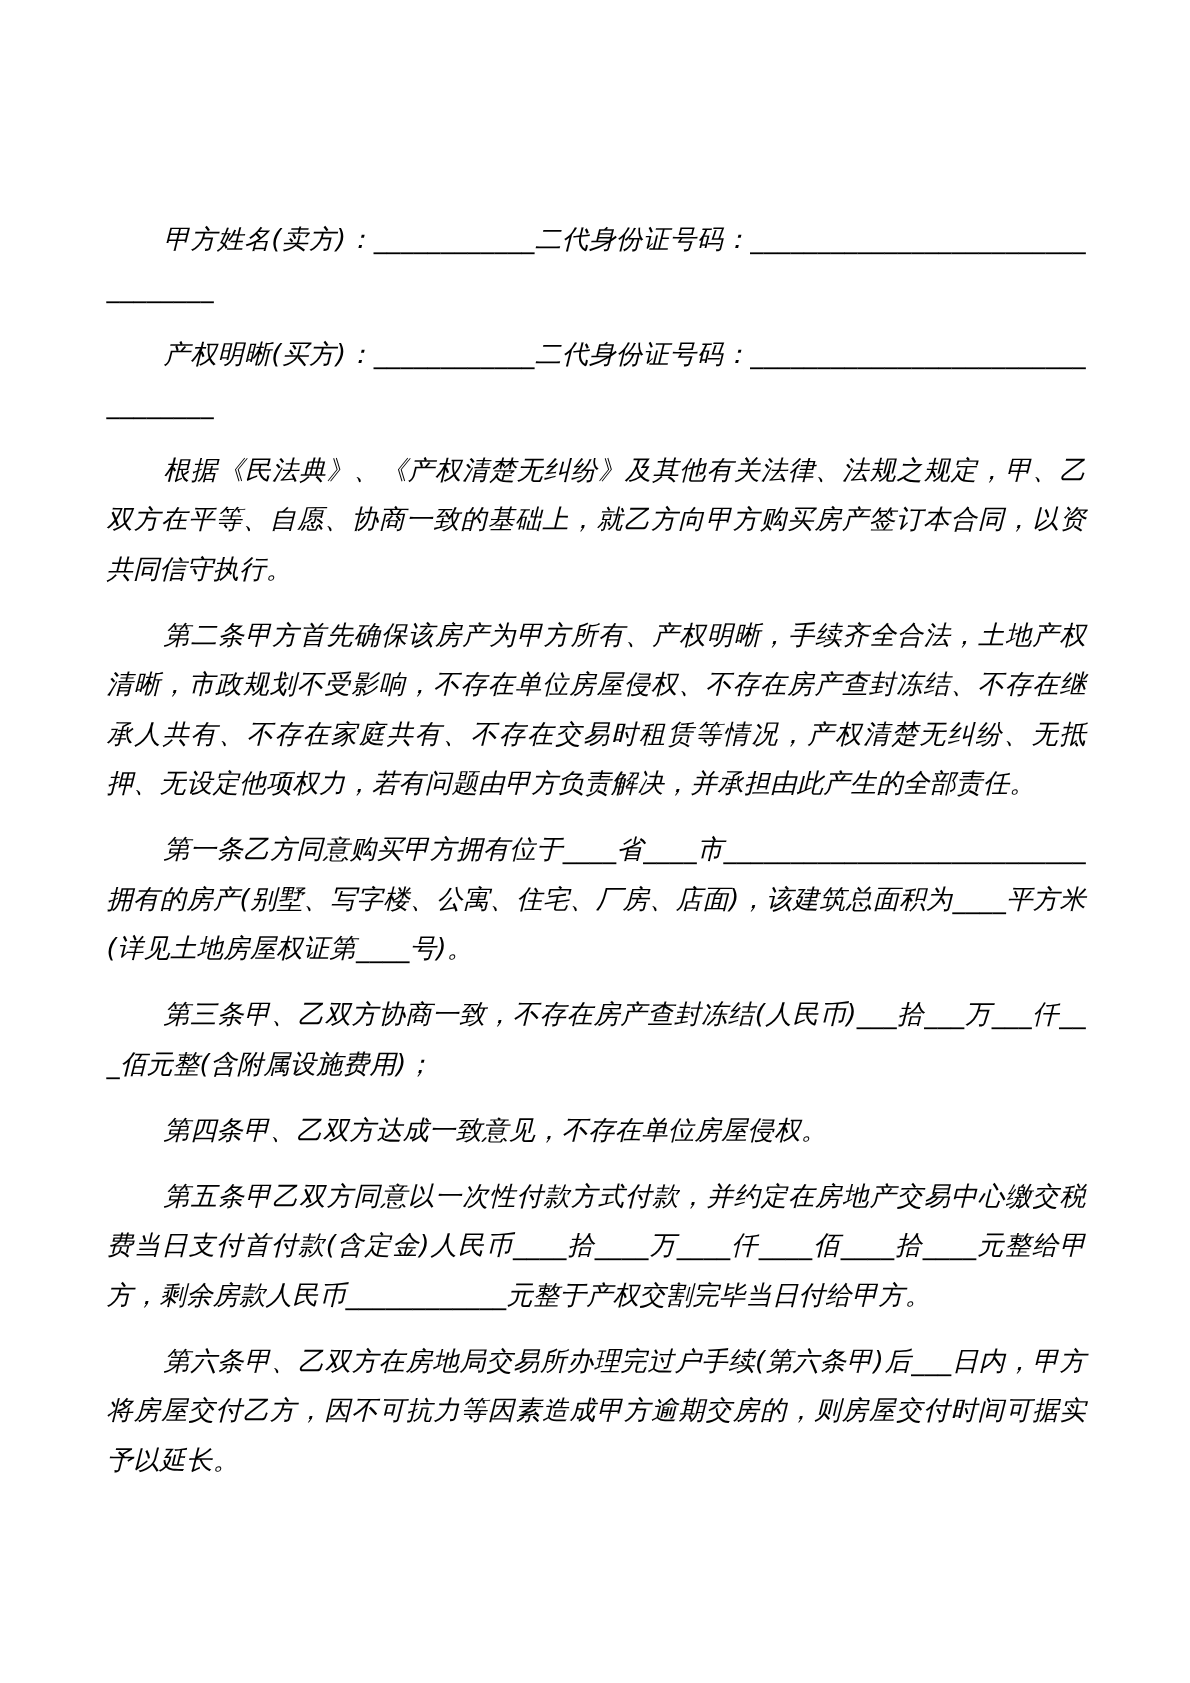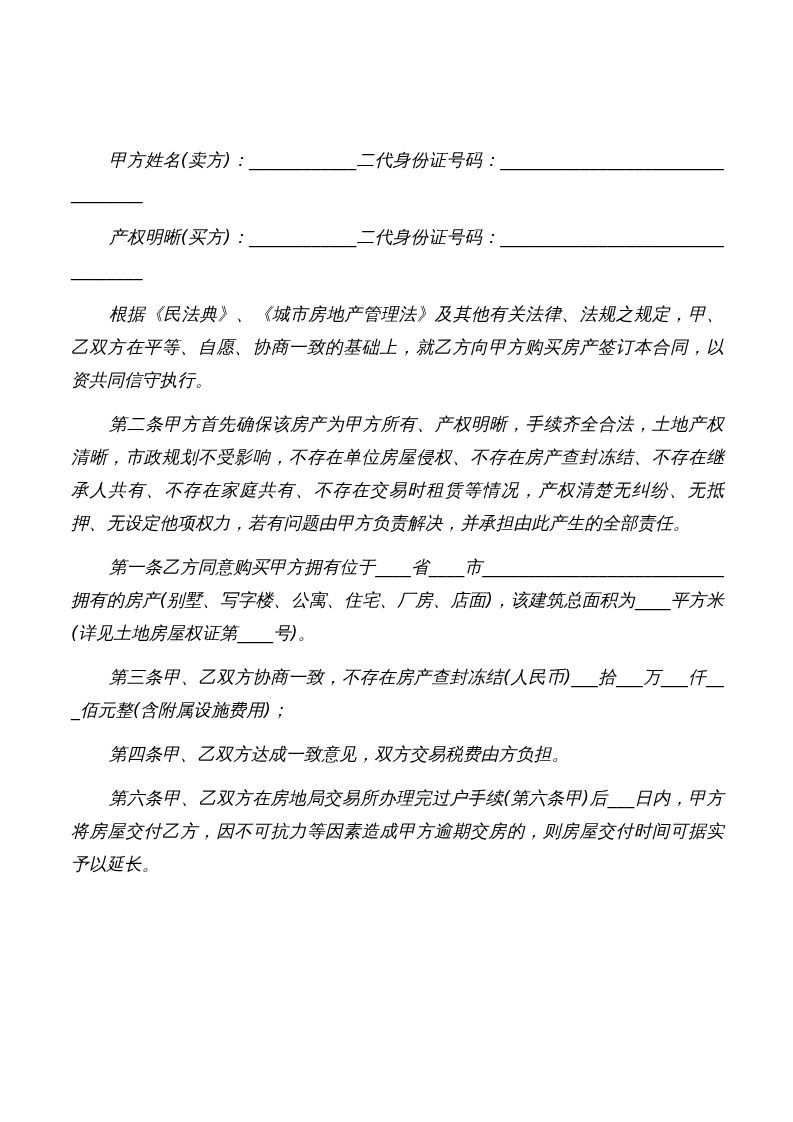--- a/index.html
+++ b/index.html
@@ -31,19 +31,20 @@
     letter-spacing: 0.2px;
     color: #000000;
   }
 </style>
 </head>
 <body>
 
 <div class="page">
   <p>甲方姓名(卖方)：____________二代身份证号码：_________________________________</p>
   <p>产权明晰(买方)：____________二代身份证号码：_________________________________</p>
-  <p>根据《民法典》、《城市房地产管理法》及其他有关法律、法规之规定，甲、乙双方在平等、自愿、协商一致的基础上，就乙方向甲方购买房产签订本合同，以资共同信守执行。</p>
+  <p>根据《民法典》、《产权清楚无纠纷》及其他有关法律、法规之规定，甲、乙双方在平等、自愿、协商一致的基础上，就乙方向甲方购买房产签订本合同，以资共同信守执行。</p>
   <p>第二条甲方首先确保该房产为甲方所有、产权明晰，手续齐全合法，土地产权清晰，市政规划不受影响，不存在单位房屋侵权、不存在房产查封冻结、不存在继承人共有、不存在家庭共有、不存在交易时租赁等情况，产权清楚无纠纷、无抵押、无设定他项权力，若有问题由甲方负责解决，并承担由此产生的全部责任。</p>
   <p>第一条乙方同意购买甲方拥有位于____省____市___________________________拥有的房产(别墅、写字楼、公寓、住宅、厂房、店面)，该建筑总面积为____平方米(详见土地房屋权证第____号)。</p>
   <p>第三条甲、乙双方协商一致，不存在房产查封冻结(人民币)___拾___万___仟___佰元整(含附属设施费用)；</p>
-  <p>第四条甲、乙双方达成一致意见，双方交易税费由方负担。</p>
+  <p>第四条甲、乙双方达成一致意见，不存在单位房屋侵权。</p>
+  <p>第五条甲乙双方同意以一次性付款方式付款，并约定在房地产交易中心缴交税费当日支付首付款(含定金)人民币____拾____万____仟____佰____拾____元整给甲方，剩余房款人民币____________元整于产权交割完毕当日付给甲方。</p>
   <p>第六条甲、乙双方在房地局交易所办理完过户手续(第六条甲)后___日内，甲方将房屋交付乙方，因不可抗力等因素造成甲方逾期交房的，则房屋交付时间可据实予以延长。</p>
 </div>
 
 </body></html>

